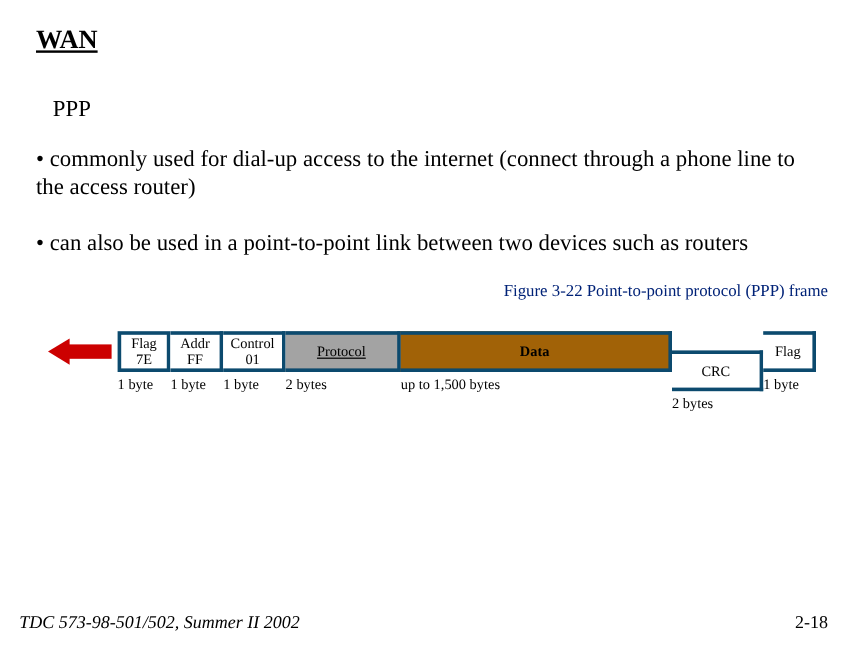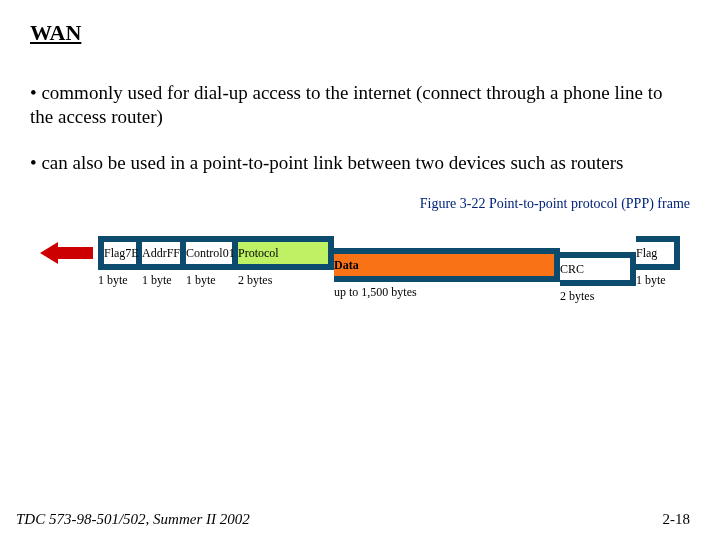--- a/index.html
+++ b/index.html
@@ -64,32 +64,32 @@
   }
   .arrow-body {
     position: absolute;
     left: 17px; top: 5px;
     width: 36px; height: 12px;
     background: #cc0000;
   }
   .cells { display: flex; flex: 1; }
   .col { display: flex; flex-direction: column; }
   .cell {
-    border: 6px solid #0c4a6e;
+    border: 3px solid #0c4a6e;
     height: 34px;
     display: flex;
-    flex-direction: row;
+    flex-direction: column;
     align-items: center;
-    justify-content: space-between;
+    justify-content: center;
     font-size: 12px;
     line-height: 1.1;
     background: #fff;
   }
-  .cell.green { background: #bef264; }
-  .cell.yellow { background: #f97316; font-weight: bold; margin-top: 12px; }
+  .cell.green { background: #a3a3a3; text-decoration: underline; }
+  .cell.yellow { background: #a16207; font-weight: bold; }
   .sublab {
     text-align: left;
     font-size: 12px;
     padding-top: 3px;
   }
   .col + .col .cell { border-left: none; }
   .w-flag   { width: 44px; }
   .w-addr   { width: 44px; }
   .w-ctrl   { width: 52px; }
   .w-proto  { width: 96px; }
@@ -107,20 +107,21 @@
     font-size: 15px;
     font-style: italic;
   }
   .footer .right { font-style: normal; }
 </style>
 </head>
 <body>
 
 <div class="slide">
   <div class="title">WAN</div>
+  <div class="subtitle">PPP</div>
   <div class="bullet">• commonly used for dial-up access to the internet (connect through a phone line to the access router)</div>
   <div class="bullet">• can also be used in a point-to-point link between two devices such as routers</div>
 
   <div class="figcap">Figure  3-22   Point-to-point protocol (PPP) frame</div>
 
   <div class="figwrap">
     <div class="frame">
       <div class="arrow-cell">
         <div class="arrow">
           <div class="arrow-head"></div>

